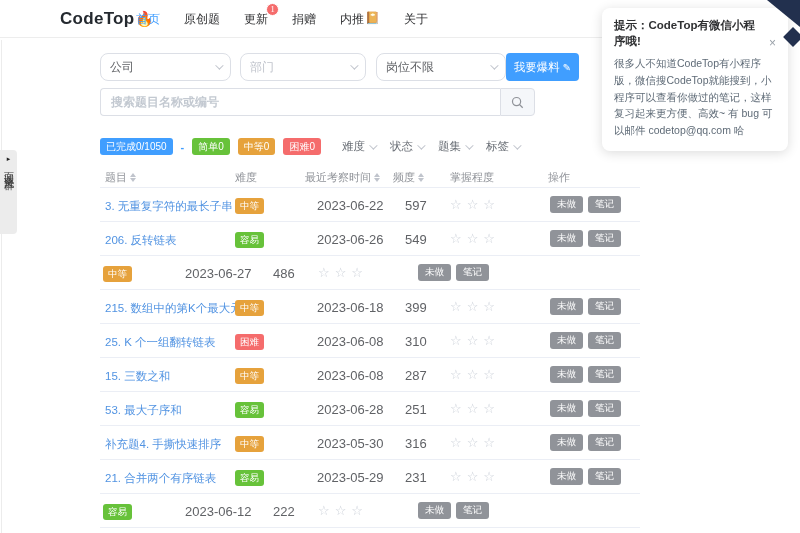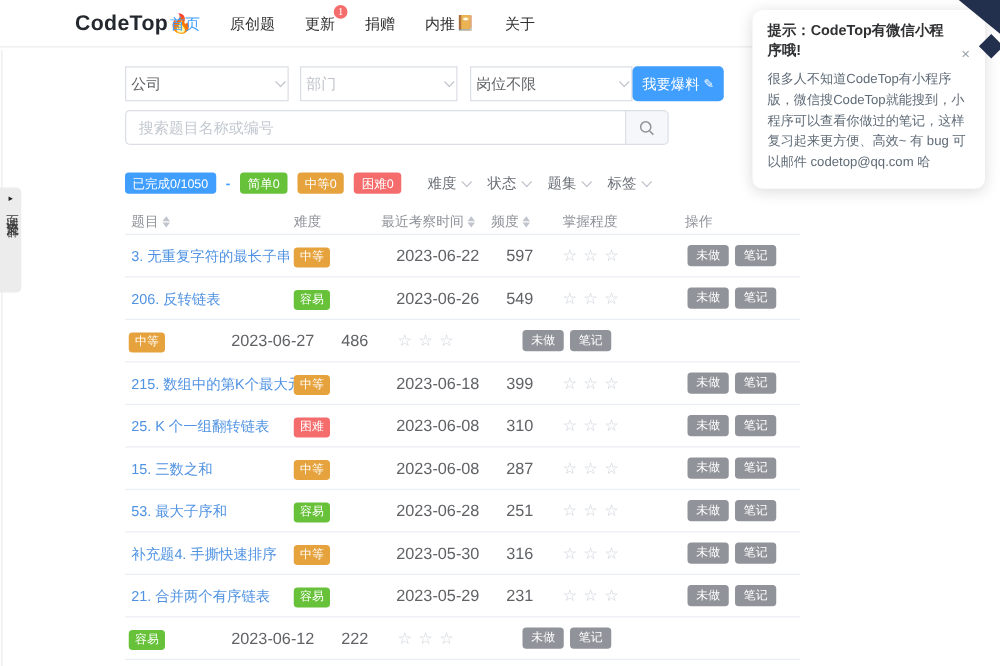--- a/index.html
+++ b/index.html
@@ -41,36 +41,36 @@
   .side-tab { position:absolute; left:0; top:150px; width:17px; height:84px; background:#ececec;
               border-radius:0 4px 4px 0; display:flex; flex-direction:column; align-items:center;
               padding-top:5px; cursor:pointer; z-index:6; }
   .side-tab .arrow { font-size:7px; color:#222; margin-bottom:1px; }
   .side-tab .vlabel { writing-mode:vertical-rl; font-size:10px; color:#3a3a3a; letter-spacing:2px; }
 
   
   .main { position:absolute; left:100px; top:53px; width:540px; }
 
   .filter-row { display:flex; align-items:center; height:28px; }
-  .select { height:28px; border:1px solid #dcdfe6; border-radius:0; display:flex; align-items:center;
-            padding:0 4px; font-size:12px; background:#fff; cursor:pointer; }
+  .select { height:28px; border:1px solid #dcdfe6; border-radius:8px; display:flex; align-items:center;
+            padding:0 9px; font-size:12px; background:#fff; cursor:pointer; }
   .select .ph { flex:1; }
   .select.dim .ph { color:#c0c4cc; }
   .select.val .ph { color:#606266; }
   .caret { width:6px; height:6px; border-right:1.2px solid #c0c4cc; border-bottom:1.2px solid #c0c4cc;
            transform:rotate(45deg) translateY(-2px); flex:none; margin-left:6px; }
   .sel-company { width:131px; } .sel-dept { width:126px; margin-left:9px; } .sel-pos { width:130px; margin-left:10px; }
   .report-btn { width:73px; height:28px; background:var(--primary); color:#fff; border:none;
                 border-radius:4px; font-size:11.5px; cursor:pointer; display:flex; align-items:center;
                 justify-content:center; gap:3px; font-family:inherit; }
   .report-btn .pen { font-size:10px; }
 
   .search-row { margin-top:7px; display:flex; width:435px; height:28px; }
   .search-input { flex:1; border:1px solid #dcdfe6; border-right:none; border-radius:4px 0 0 4px;
-                  padding:0 10px; font-size:12px; color:#606266; outline:none; font-family:inherit; }
+                  padding:0 10px; font-size:12px; color:#606266; outline:none; font-family:inherit;font-weight:bold; }
   .search-input::placeholder { color:#c3c9d1; }
   .search-btn { width:35px; border:1px solid #dcdfe6; border-radius:0 4px 4px 0; background:#f5f7fa;
                 display:flex; align-items:center; justify-content:center; cursor:pointer; }
 
   .stats-row { margin-top:22px; height:17px; display:flex; align-items:center; position:relative; }
   .pill { height:17px; border-radius:3px; color:#fff; font-size:10px; display:inline-flex;
           align-items:center; padding:0 6px; }
   .pill-total { background:var(--primary); }
   .pill-easy  { background:var(--easy);   margin-left:8px; }
   .pill-med   { background:var(--medium); margin-left:8px; }

